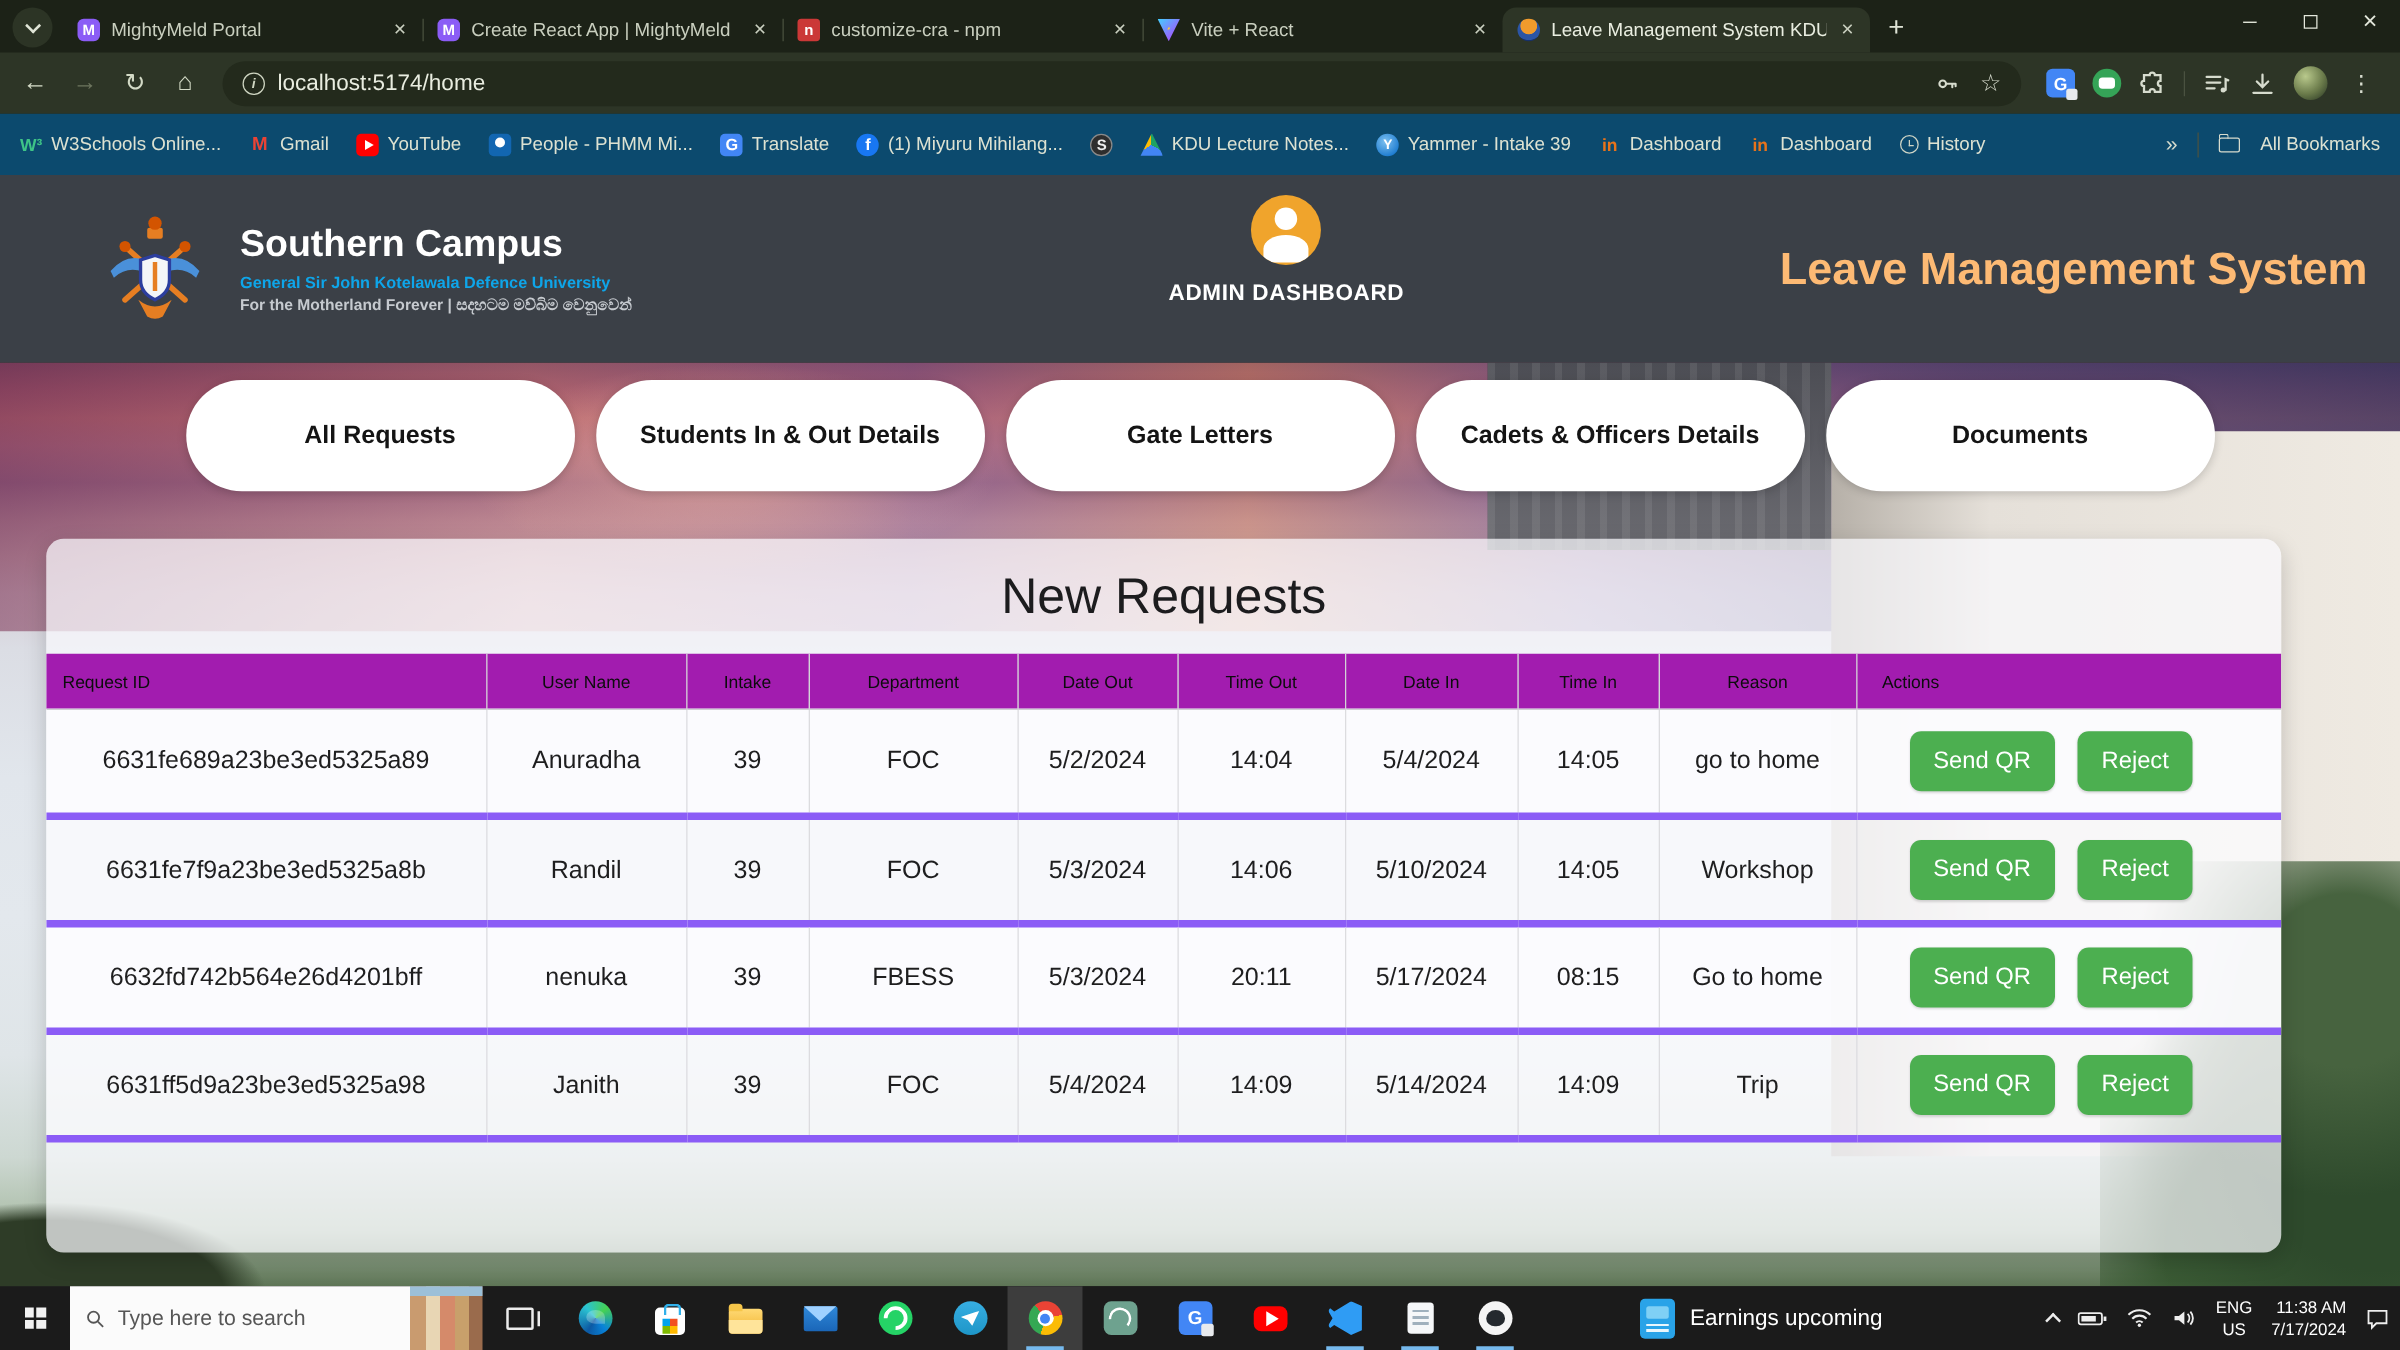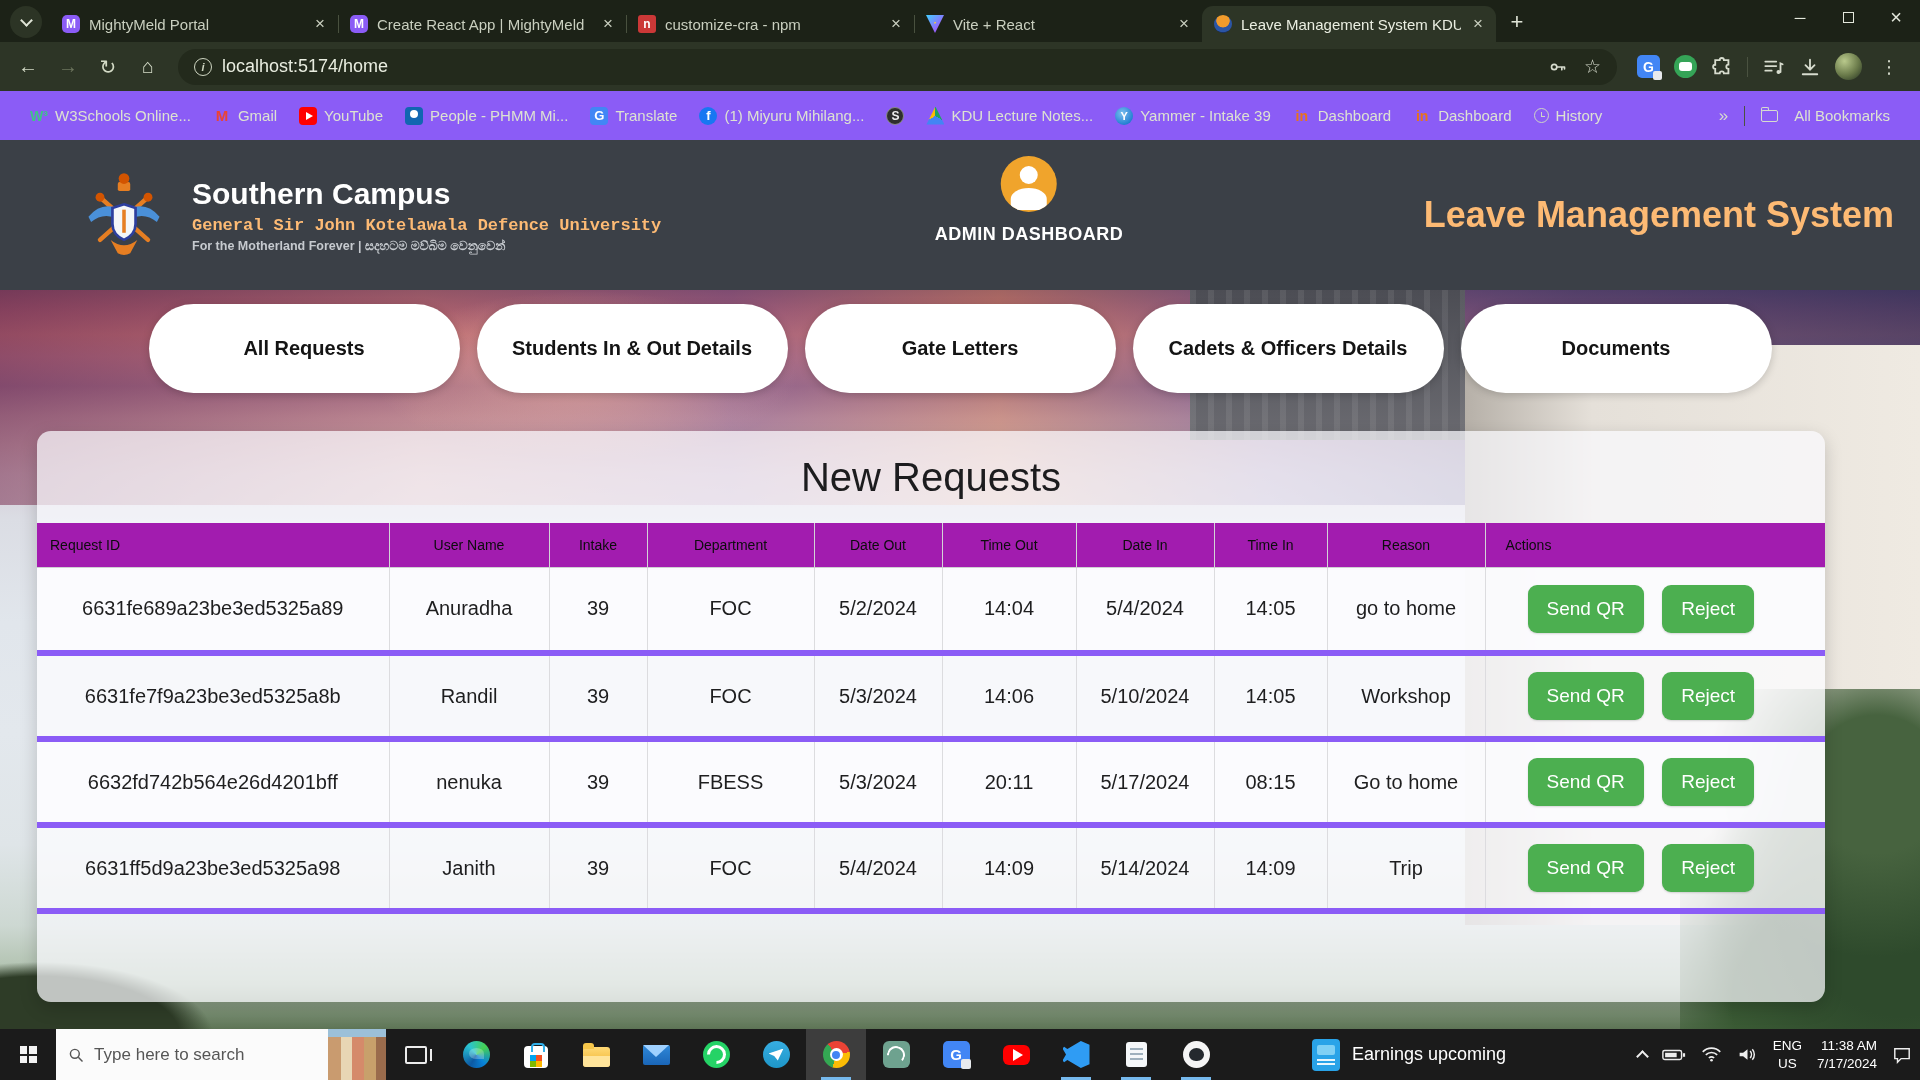--- a/index.html
+++ b/index.html
@@ -47,21 +47,21 @@
   .toolbar-icons { display:flex; align-items:center; gap:14px; padding:0 8px; }
   .ext-translate { width:23px; height:23px; background:#4286f5; border-radius:5px; color:#fff; font-size:14px; font-weight:bold; display:flex; align-items:center; justify-content:center; position:relative; }
   .ext-translate::after { content:""; position:absolute; right:-2px; bottom:-2px; width:9px; height:9px; background:#e8eaed; border-radius:2px; }
   .ext-green { width:23px; height:23px; background:#35a457; border-radius:50%; position:relative; }
   .ext-green::before { content:""; position:absolute; left:5px; top:7px; width:13px; height:9px; background:#fff; border-radius:3px; }
   .tool-sep { width:1px; height:20px; background:#4a5240; }
   .avatar-btn { width:27px; height:27px; border-radius:50%; background:radial-gradient(circle at 35% 30%, #b9c98c, #6a7a4a 55%, #33412a 90%); }
   .kebab { color:#d7dcce; font-size:18px; letter-spacing:0; padding:0 4px; }
 
   
-  .bookmarksbar { position:absolute; top:91px; left:0; right:0; height:49px; background:#8b5cf6; display:flex; align-items:center; padding:0 30px; color:#dde2d2; font-size:15px; box-shadow:0 1px 0 rgba(0,0,0,.25); }
+  .bookmarksbar { position:absolute; top:91px; left:0; right:0; height:49px; background:#0c4a6e; display:flex; align-items:center; padding:0 16px; color:#dde2d2; font-size:15px; box-shadow:0 1px 0 rgba(0,0,0,.25); }
   .bm-list { display:flex; align-items:center; gap:22px; }
   .bm { display:flex; align-items:center; gap:7px; cursor:pointer; white-space:nowrap; }
   .bm-right { margin-left:auto; display:flex; align-items:center; gap:16px; }
   .bm-chev { font-size:17px; color:#d7dcce; }
   .bm-sep { width:1px; height:20px; background:#4a5240; }
   .folder-icon { width:17px; height:12px; border:1.6px solid #d7dcce; border-radius:2px; position:relative; }
   .folder-icon::before { content:""; position:absolute; top:-4px; left:-1px; width:6px; height:3px; border:1.6px solid #d7dcce; border-bottom:none; border-radius:2px 2px 0 0; }
 
   .fico { width:18px; height:18px; flex:0 0 18px; display:inline-flex; align-items:center; justify-content:center; font-weight:bold; position:relative; }
   .f-w3schools::before { content:"W\00B3"; color:#3ec487; font-size:14px; }
@@ -84,21 +84,21 @@
   .f-history::before { content:""; position:absolute; left:6.2px; top:3px; width:1.7px; height:5px; background:#cfd5c6; }
   .f-history::after { content:""; position:absolute; left:6.2px; top:6.6px; width:4.5px; height:1.7px; background:#cfd5c6; }
 
   .key-icon-svg, .media-svg, .dl-svg, .puzzle-svg { display:block; }
 
   
   .app-header { position:absolute; top:140px; left:0; right:0; height:150px; background:#3b4047; display:flex; align-items:center; z-index:3; }
   .crest { margin-left:84px; flex:0 0 80px; }
   .campus-block { margin-left:28px; }
   .campus-title { font-size:30px; font-weight:bold; color:#fff; }
-  .campus-sub { font-size:17px; font-weight:bold; color:#fdba74; margin-top:5px;font-family:Liberation Mono, monospace; }
+  .campus-sub { font-size:13px; font-weight:bold; color:#0ea5e9; margin-top:5px; }
   .campus-motto { font-size:12.5px; font-weight:bold; color:#c6cacf; margin-top:4px; }
   .admin-block { position:absolute; left:53.6%; top:16px; transform:translateX(-50%); display:flex; flex-direction:column; align-items:center; }
   .admin-avatar { width:56px; height:56px; border-radius:50%; background:#f0a42c; position:relative; overflow:hidden; }
   .admin-avatar::before { content:""; position:absolute; top:10px; left:19px; width:18px; height:18px; border-radius:50%; background:#fff; }
   .admin-avatar::after { content:""; position:absolute; top:32px; left:10px; width:36px; height:22px; border-radius:50% 50% 0 0; background:#fff; }
   .admin-label { margin-top:12px; font-size:18px; font-weight:bold; color:#fff; letter-spacing:.5px; }
   .app-title { margin-left:auto; margin-right:26px; font-size:36px; font-weight:bold; color:#fdba74; }
 
   
   .photo { position:absolute; top:290px; left:0; right:0; bottom:51px; z-index:0; overflow:hidden;

